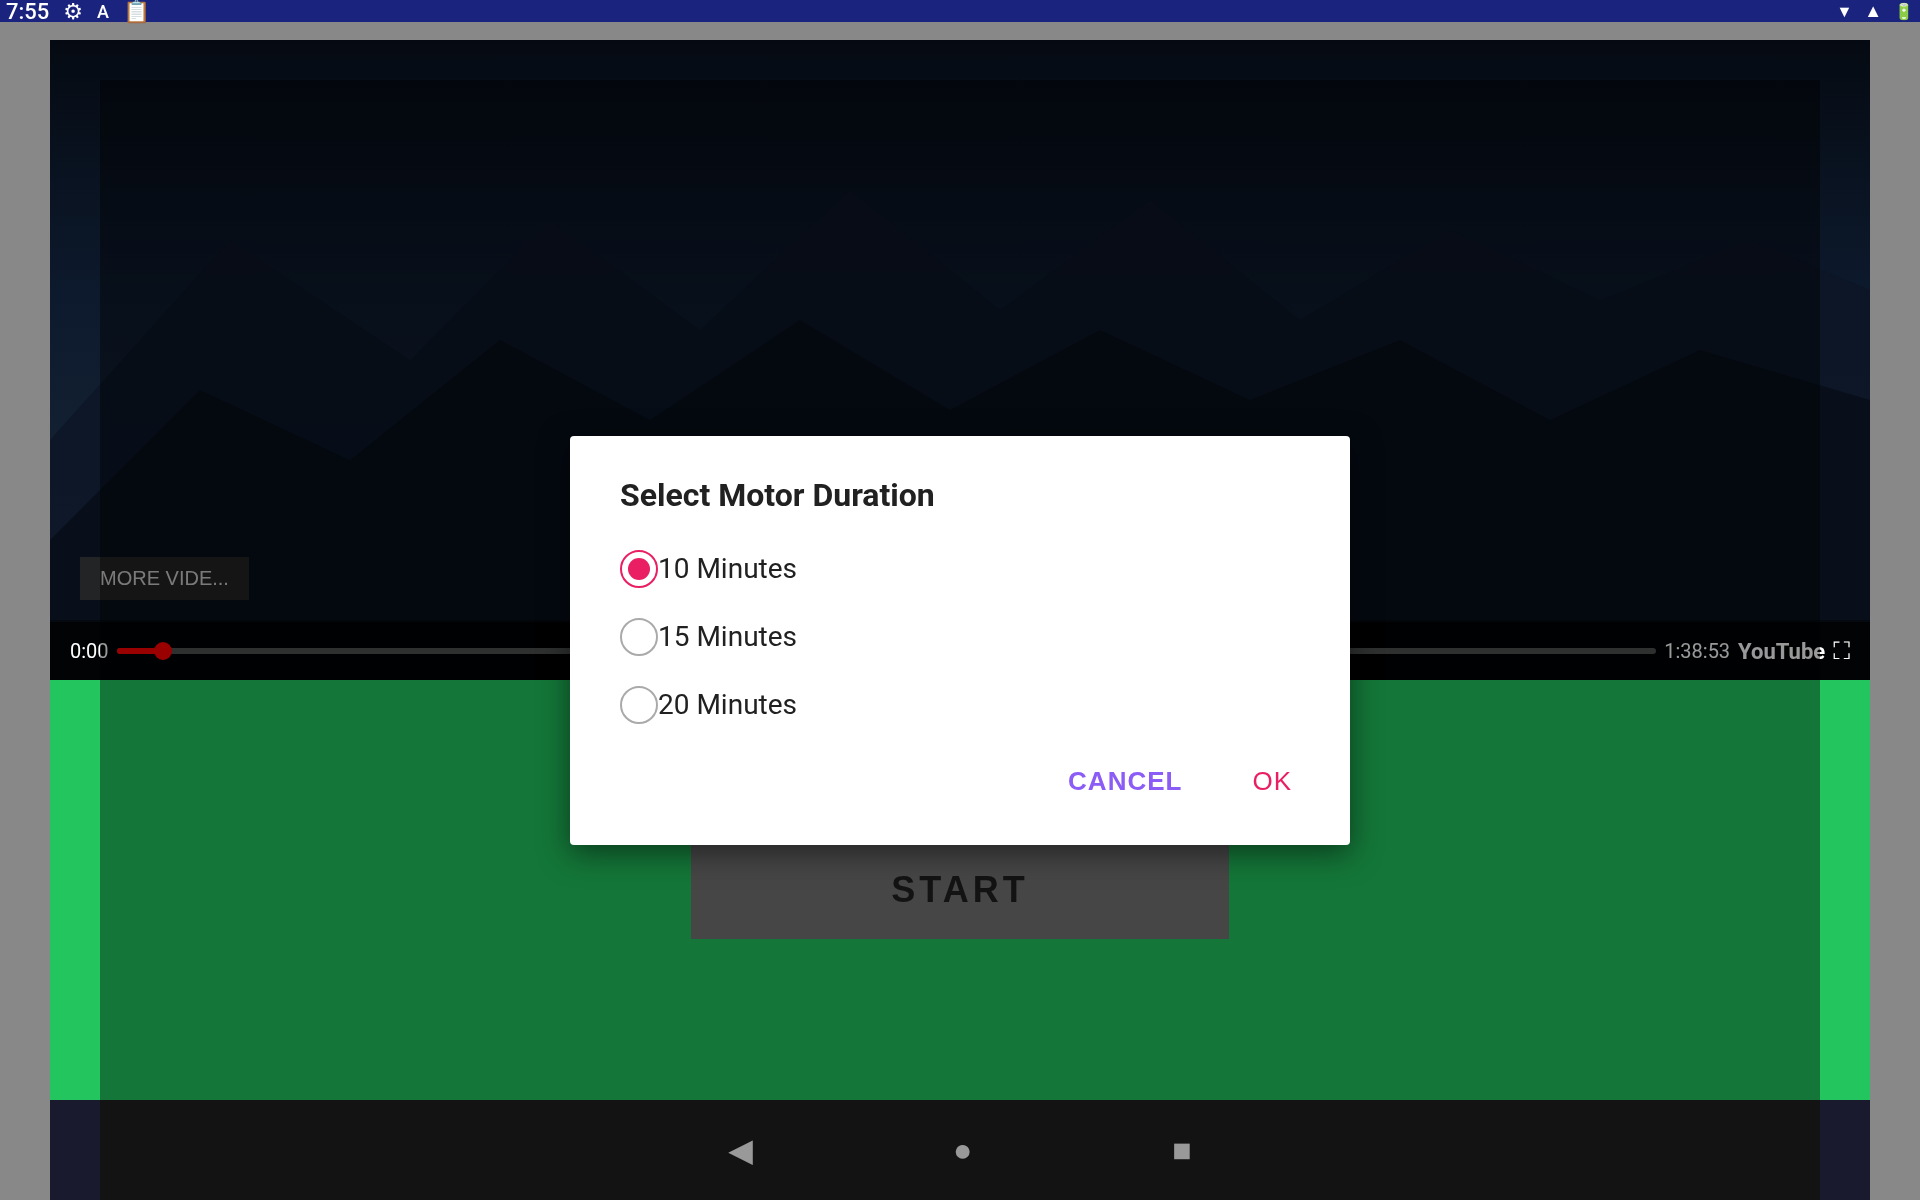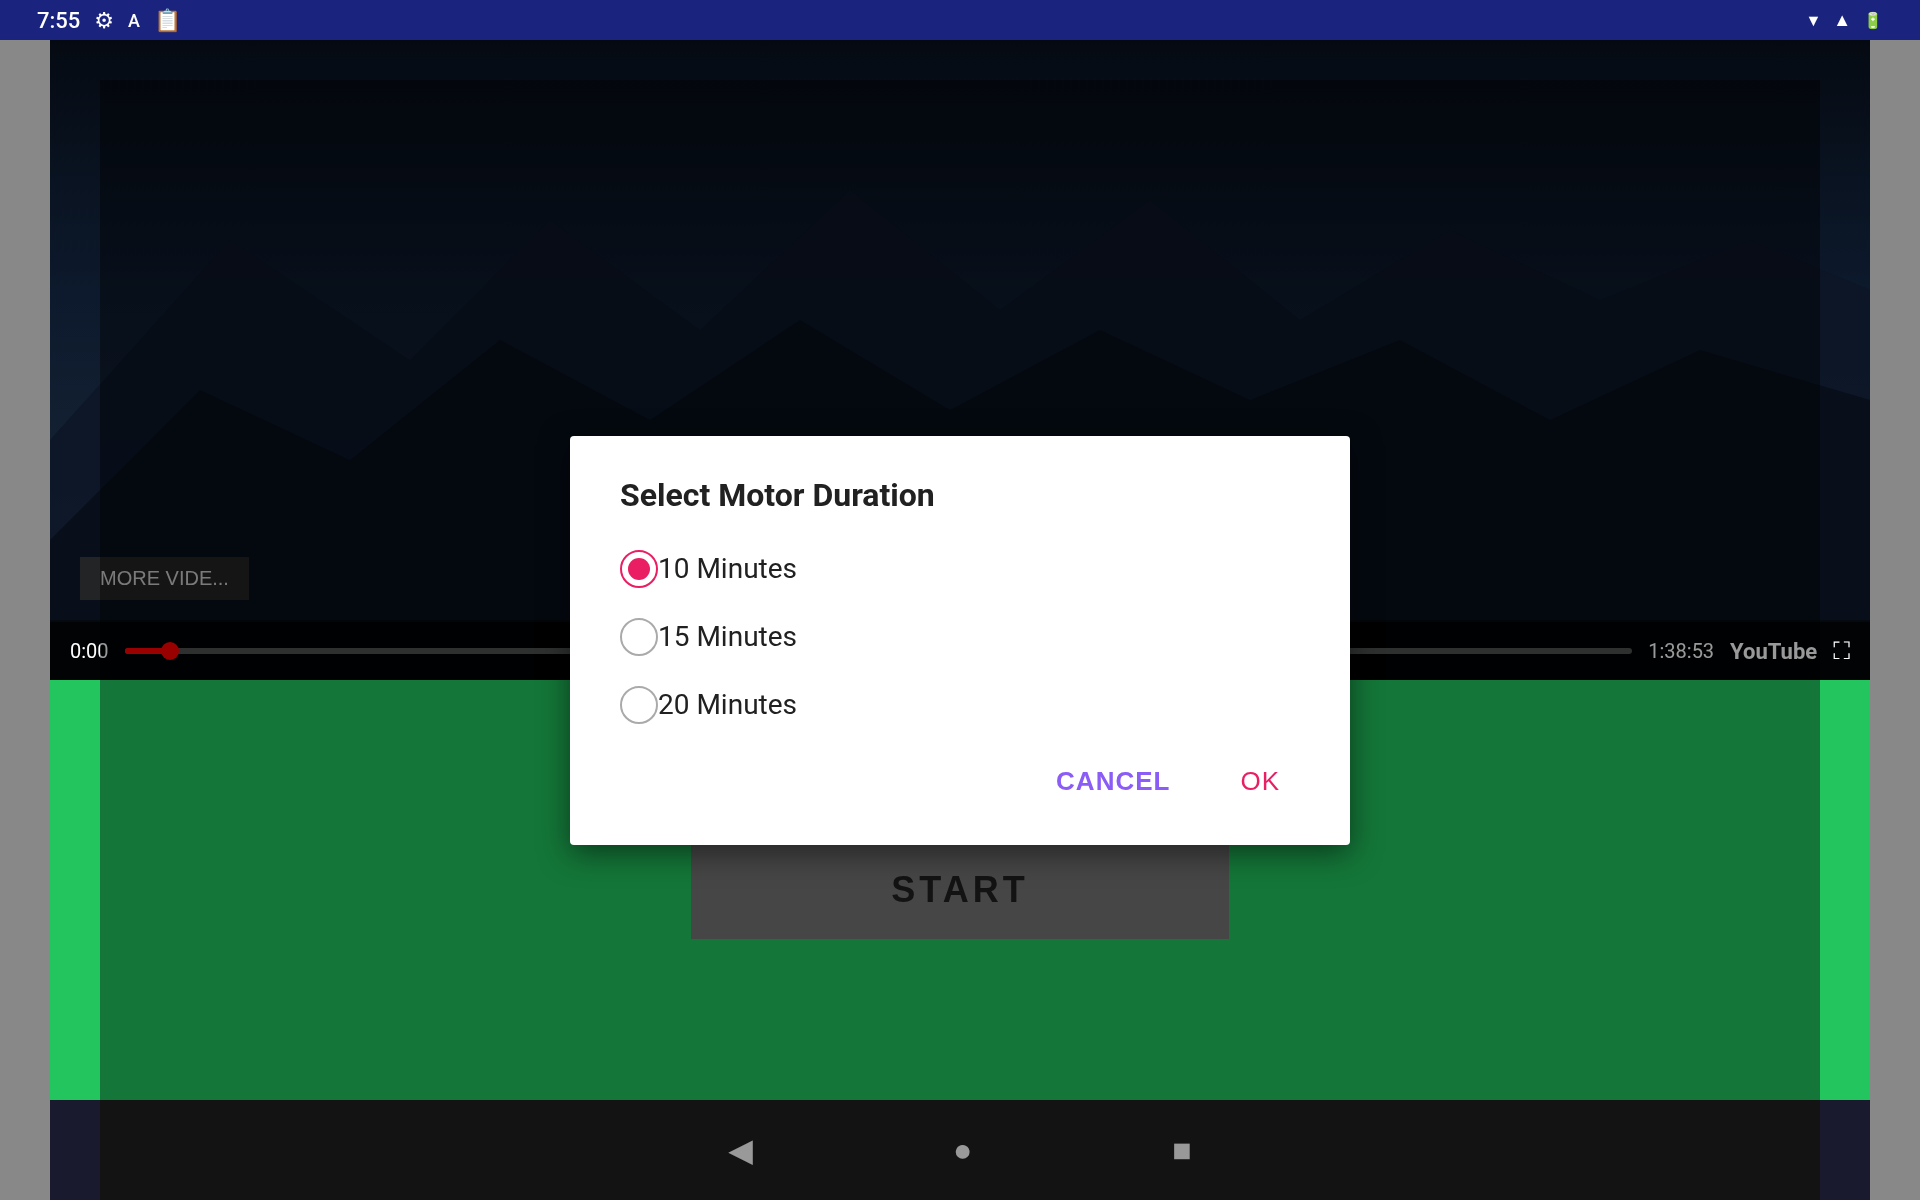--- a/index.html
+++ b/index.html
@@ -10,26 +10,26 @@
       overflow: hidden;
       font-family: 'Roboto', Arial, sans-serif;
       background: #888;
       position: relative;
     }
 
     
     .status-bar {
       position: absolute;
       top: 0; left: 0; right: 0;
-      height: 40px;
+      height: 22px;
       background: #1a237e;
       display: flex;
       align-items: center;
       justify-content: space-between;
-      padding: 0 37px;
+      padding: 0 6px;
       z-index: 100;
     }
     .status-bar-left {
       display: flex;
       align-items: center;
       gap: 14px;
       color: white;
       font-size: 22px;
       font-weight: 500;
     }
@@ -79,21 +79,21 @@
     .video-controls {
       position: absolute;
       bottom: 0;
       left: 0;
       right: 0;
       height: 58px;
       background: rgba(0,0,0,0.7);
       display: flex;
       align-items: center;
       padding: 0 20px;
-      gap: 16px;
+      gap: 8px;
     }
     .time-label {
       color: white;
       font-size: 20px;
     }
     .progress-bar-container {
       flex: 1;
       height: 6px;
       background: rgba(255,255,255,0.3);
       border-radius: 3px;
@@ -185,21 +185,21 @@
       display: flex;
       align-items: center;
       justify-content: center;
       z-index: 50;
     }
 
     
     .dialog {
       background: #fff;
       border-radius: 4px;
-      padding: 40px 50px 36px 50px;
+      padding: 40px 38px 36px 50px;
       width: 780px;
       box-shadow: 0 8px 30px rgba(0,0,0,0.5);
     }
     .dialog-title {
       font-size: 32px;
       font-weight: 700;
       color: #212121;
       margin-bottom: 36px;
     }
     .radio-option {

